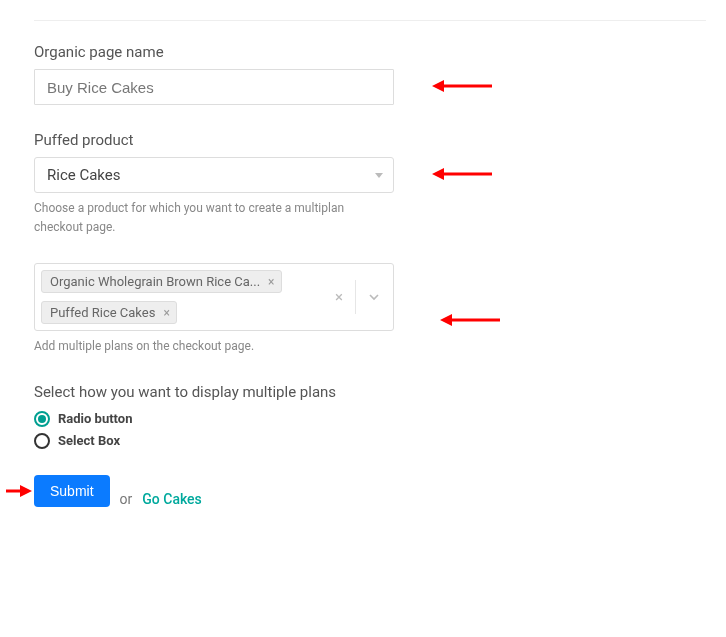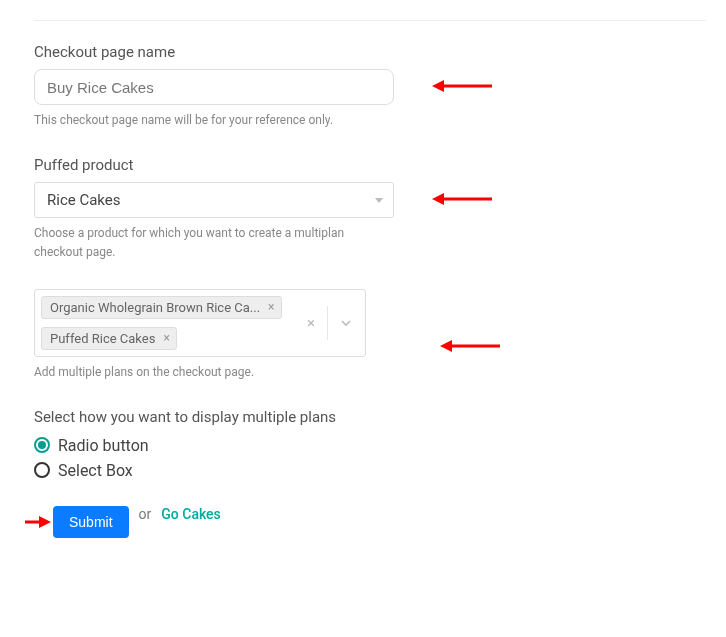--- a/index.html
+++ b/index.html
@@ -33,21 +33,21 @@
     font-size: 15px;
     color: #555;
     margin-bottom: 8px;
     display: block;
   }
   .required { color: #d9534f; margin-left: 2px; }
   .text-input {
     width: 360px;
     height: 36px;
     border: 1px solid #ddd;
-    border-radius: 8px;
+    border-radius: 1px;
     padding: 0 12px;
     font-size: 15px;
     color: #777;
     background: #fff;
   }
   .help-text {
     font-size: 12px;
     color: #888;
     margin-top: 6px;
     line-height: 1.6;
@@ -69,21 +69,21 @@
     font-size: 15px;
     color: #444;
   }
   .caret-down {
     width: 0; height: 0;
     border-left: 4px solid transparent;
     border-right: 4px solid transparent;
     border-top: 5px solid #bbb;
   }
   .multiselect {
-    width: 332px;
+    width: 360px;
     border: 1px solid #ddd;
     border-radius: 3px;
     background: #fff;
     display: flex;
     min-height: 64px;
   }
   .multiselect .tags {
     flex: 1;
     padding: 6px 6px 2px 6px;
     display: flex;
@@ -166,29 +166,29 @@
   .radio-circle.selected {
     border-color: #009f91;
   }
   .radio-circle.selected::after {
     content: "";
     width: 8px; height: 8px;
     border-radius: 50%;
     background: #009f91;
   }
   .radio-label {
-    font-size: 16px;
+    font-size: 13px;
     color: #444;
+    font-weight: bold;
   }
   .actions {
     display: flex;
-    align-items: flex-start;
+    align-items: flex-end;
     margin-top: 26px;
     position: relative;
-    margin-left: 19px;
   }
   .btn-submit {
     background: #0b7bff;
     color: #fff;
     border: none;
     border-radius: 4px;
     padding: 8px 16px;
     font-size: 14px;
     font-weight: 500;
     cursor: pointer;
@@ -222,23 +222,22 @@
   }
   .section-label { font-size:15px; color:#555; margin-bottom:10px; display:block; }
 </style>
 </head>
 <body>
 
 <div class="page">
   <hr class="hr">
 
   <div class="form-group">
-    <span class="label">Checkout page name</span>
+    <span class="label">Organic page name</span>
     <input type="text" class="text-input" value="Buy Rice Cakes" style="">
-    <div class="help-text">This checkout page name will be for your reference only.</div>
     <div class="arrow-right" style="left:398px; top:36px;">
       <svg width="60" height="14" viewBox="0 0 60 14">
           <line x1="60" y1="7" x2="10" y2="7" stroke="#ff0000" stroke-width="3"></line>
           <polygon points="0,7 12,1 12,13" fill="#ff0000"></polygon>
         </svg>
     </div>
   </div>
 
   <div class="form-group">
     <span class="label">Puffed product</span>

